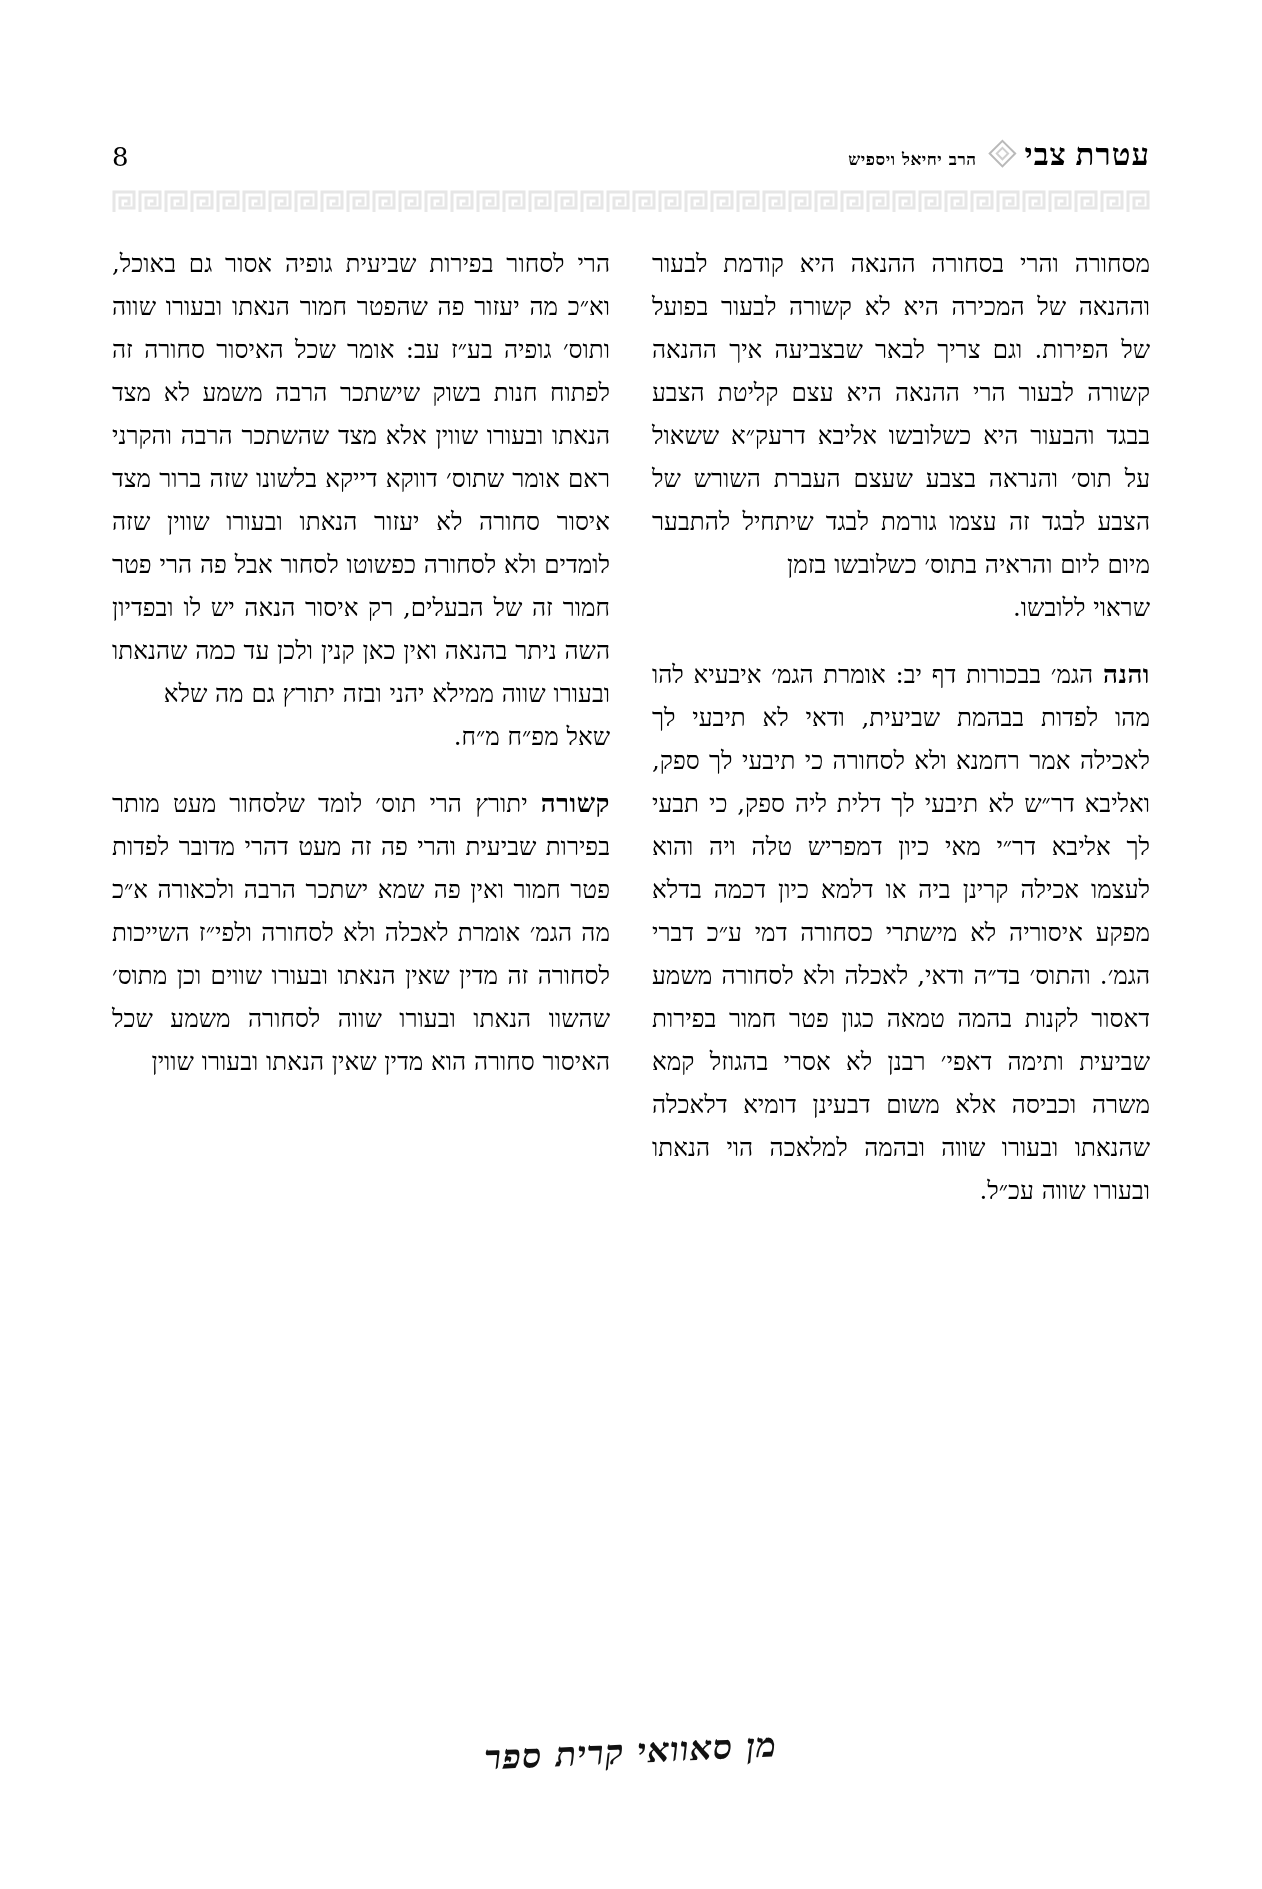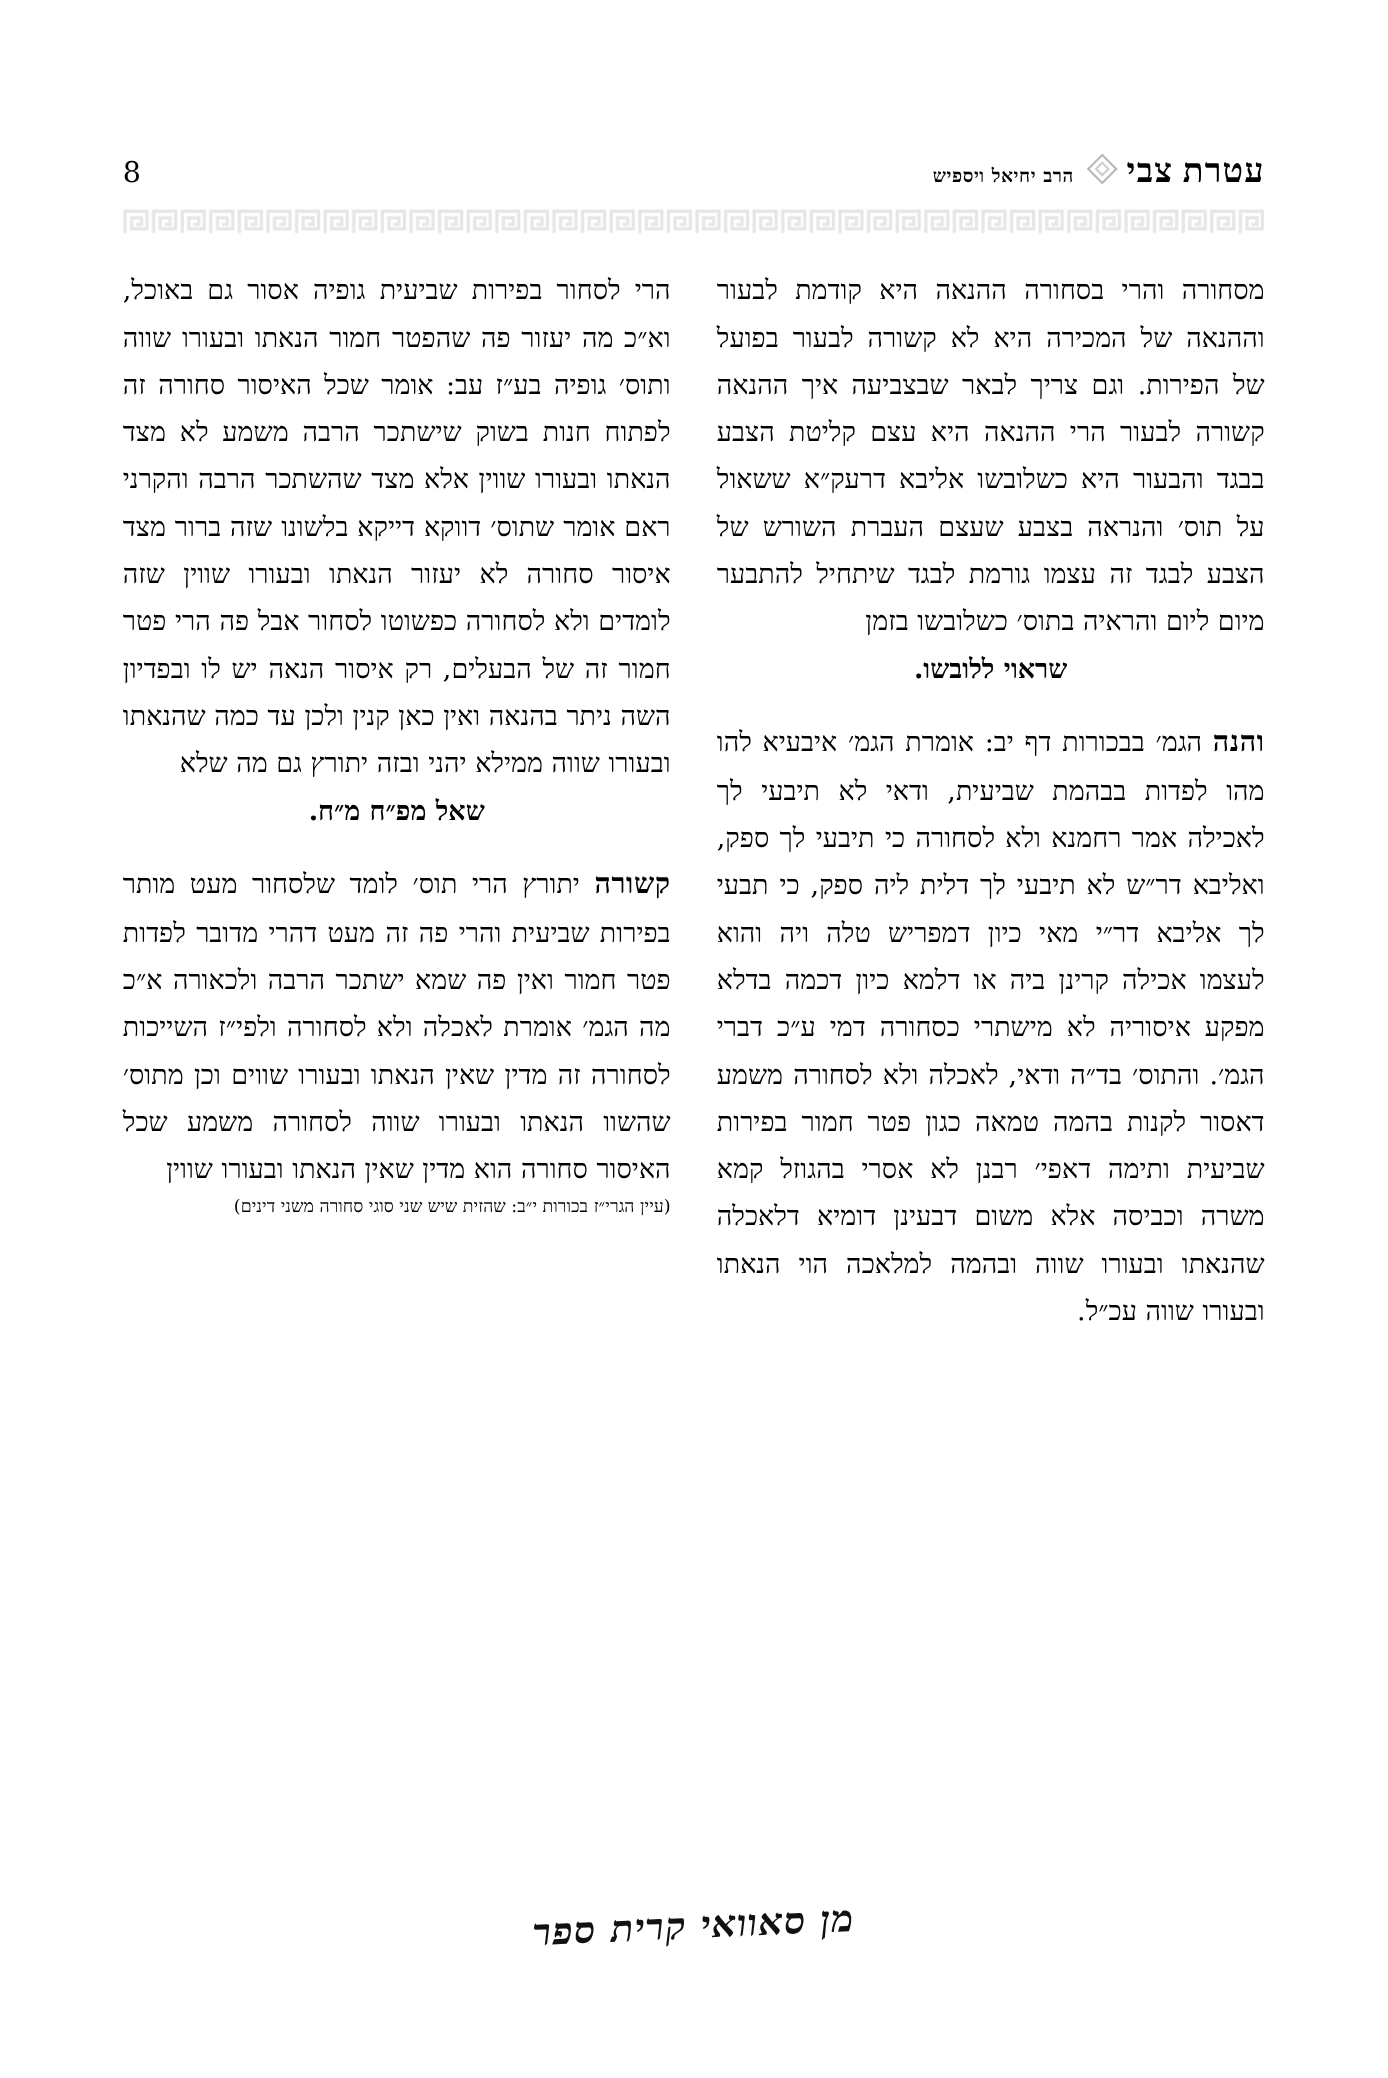--- a/index.html
+++ b/index.html
@@ -132,23 +132,22 @@
     font-size: 16px;
     line-height: 26px;
     text-align: justify;
     text-justify: inter-word;
     display: block;
   }
 
   
   .center-tail {
     display: block;
-    text-align: center;
+    text-align: right;
     margin-top: 0;
-    font-weight: bold;
   }
 
   
   .footer-mark {
     position: absolute;
     bottom: 118px;
     left: 0;
     right: 0;
     text-align: center;
     font-family: "DejaVu Serif", "Liberation Serif", serif;
@@ -205,21 +204,20 @@
     <div class="col">
 
       <p class="para">
         <span>הרי לסחור בפירות שביעית גופיה אסור גם באוכל, וא״כ מה יעזור פה שהפטר חמור הנאתו ובעורו שווה ותוס׳ גופיה בע״ז עב: אומר שכל האיסור סחורה זה לפתוח חנות בשוק שישתכר הרבה משמע לא מצד הנאתו ובעורו שווין אלא מצד שהשתכר הרבה והקרני ראם אומר שתוס׳ דווקא דייקא בלשונו שזה ברור מצד איסור סחורה לא יעזור הנאתו ובעורו שווין שזה לומדים ולא לסחורה כפשוטו לסחור אבל פה הרי פטר חמור זה של הבעלים, רק איסור הנאה יש לו ובפדיון השה ניתר בהנאה ואין כאן קנין ולכן עד כמה שהנאתו ובעורו שווה ממילא יהני ובזה יתורץ גם מה שלא</span>
         <span class="center-tail">שאל מפ״ח מ״ח.</span>
       </p>
 
       <p class="para">
         <span class="lead">קשורה</span>
         <span>יתורץ הרי תוס׳ לומד שלסחור מעט מותר בפירות שביעית והרי פה זה מעט דהרי מדובר לפדות פטר חמור ואין פה שמא ישתכר הרבה ולכאורה א״כ מה הגמ׳ אומרת לאכלה ולא לסחורה ולפי״ז השייכות לסחורה זה מדין שאין הנאתו ובעורו שווים וכן מתוס׳ שהשוו הנאתו ובעורו שווה לסחורה משמע שכל האיסור סחורה הוא מדין שאין הנאתו ובעורו שווין</span>
-        <span class="note">(עיין הגרי״ז בכורות י״ב: שהזית שיש שני סוגי סחורה משני דינים)</span>
       </p>
 
 
     </div>
 
   </div>
 
   <div class="footer-mark">מן סאוואי קרית ספר</div>
 
 </div>

